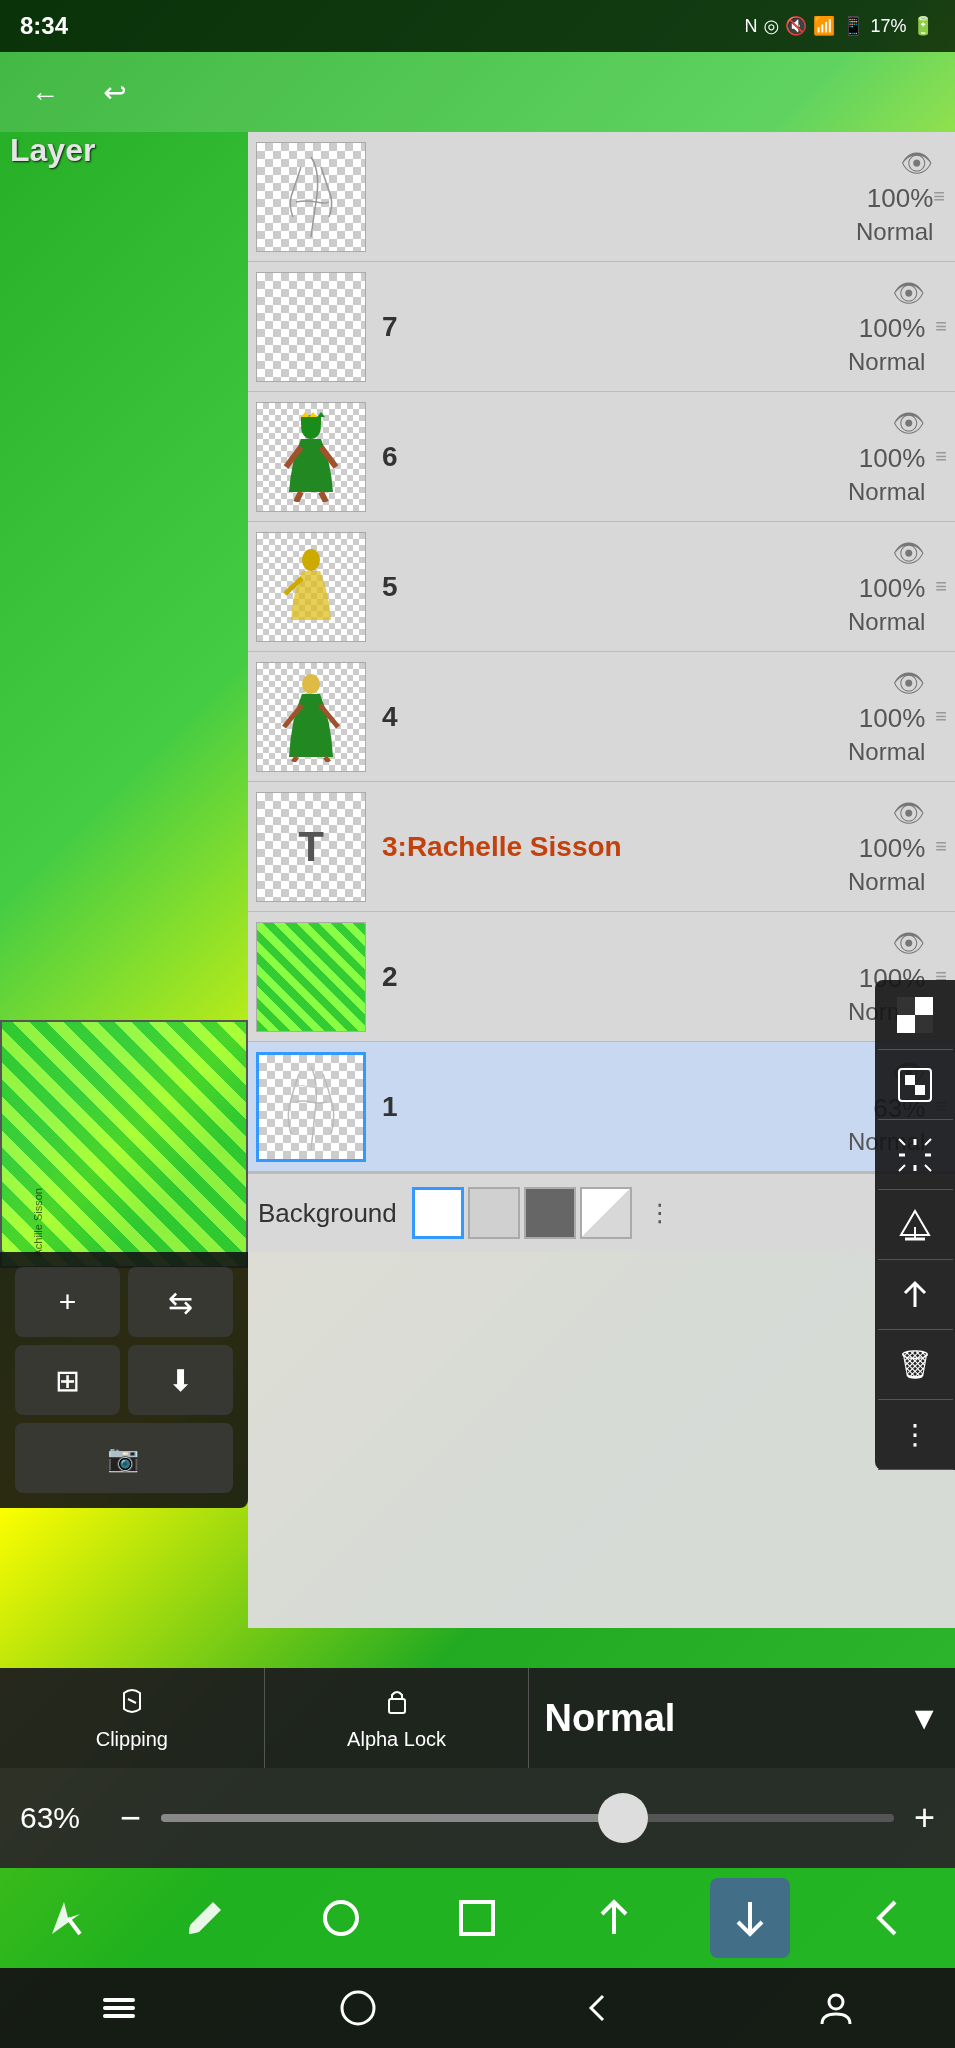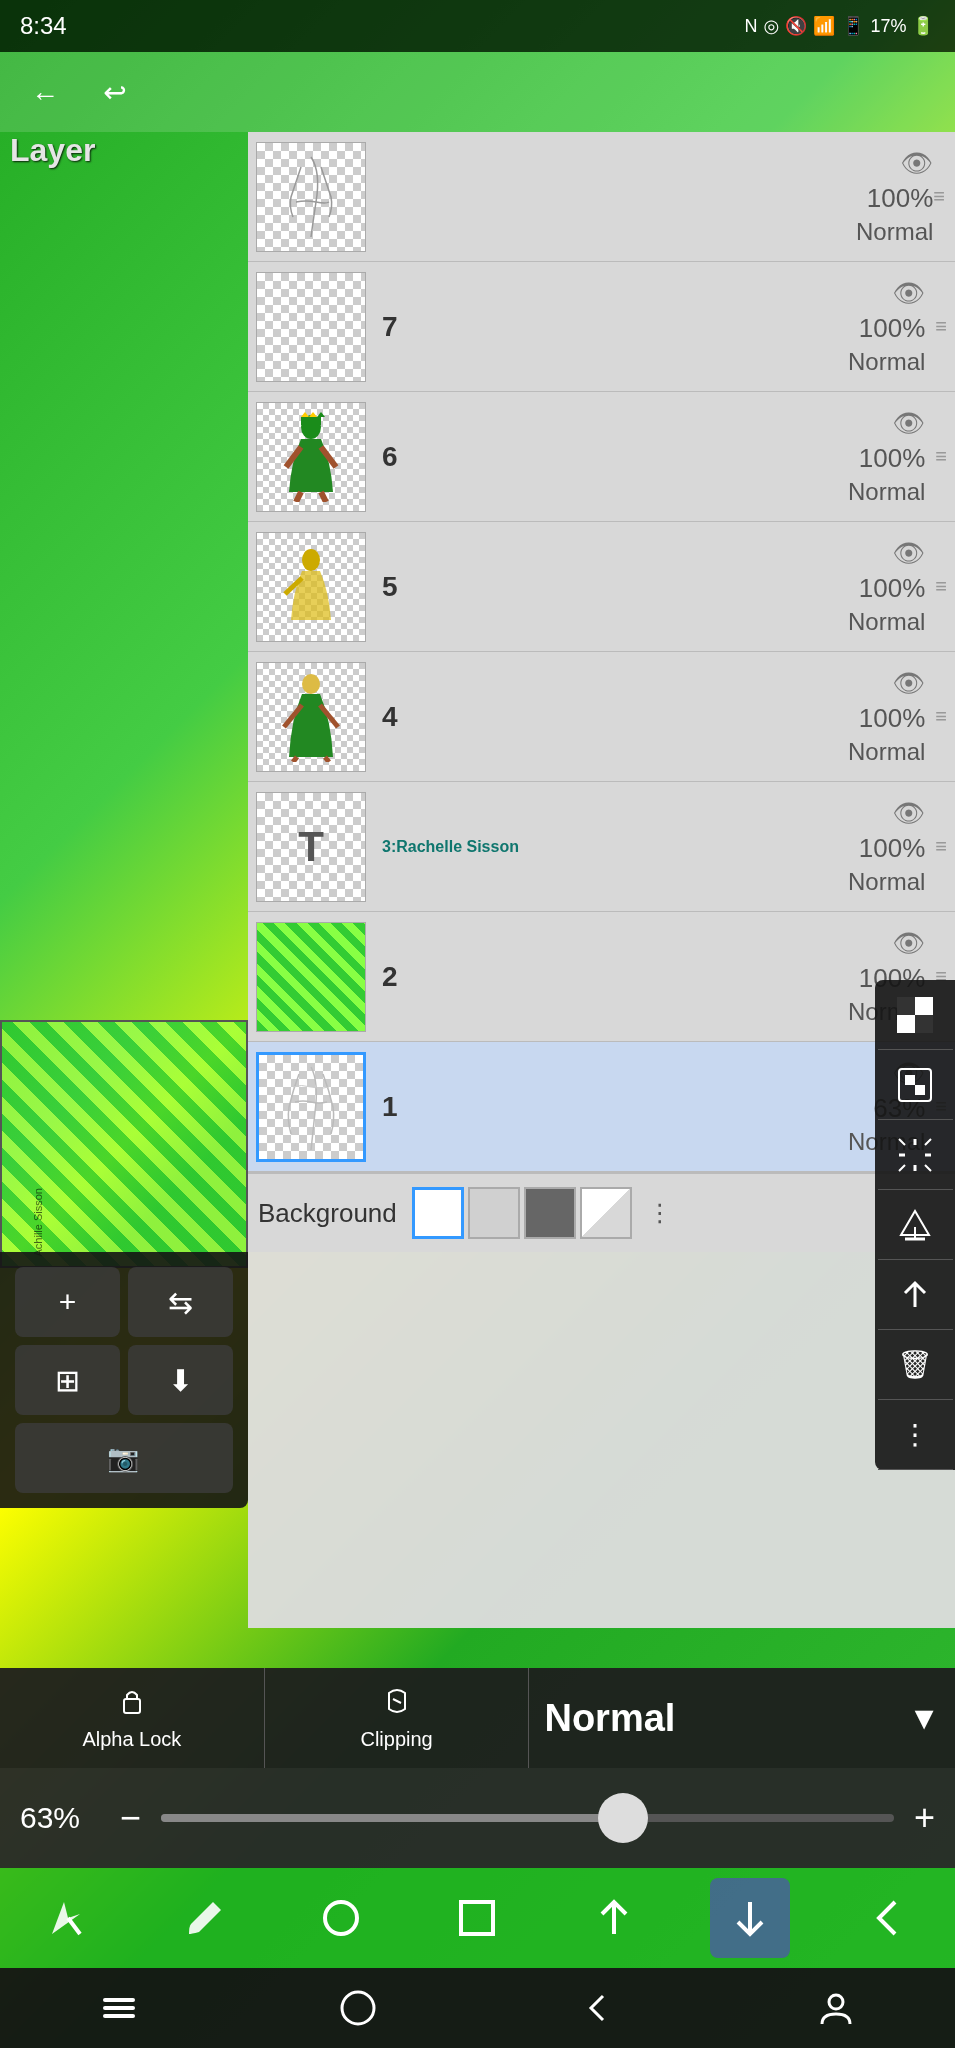--- a/index.html
+++ b/index.html
@@ -21,21 +21,21 @@
       background: rgba(0,0,0,0.7);
       display: flex;
       align-items: center;
       justify-content: space-between;
       padding: 0 20px;
       z-index: 100;
     }
     .status-time {
       color: white;
       font-size: 24px;
-      font-weight: normal;
+      font-weight: bold;
     }
     .status-icons {
       display: flex;
       align-items: center;
       gap: 6px;
       color: white;
       font-size: 18px;
     }
     .battery-text {
       font-size: 18px;
@@ -587,21 +587,21 @@
     <div style="padding-right:8px;">
       <div style="color:#999;font-size:20px;">≡</div>
     </div>
   </div>
 
   <div class="layer-row">
     <div class="layer-thumbnail checker" style="display:flex;align-items:center;justify-content:center;">
       <span class="text-layer-T">T</span>
     </div>
     <div style="display:flex;flex-direction:column;justify-content:center;flex:1;padding-left:8px;">
-      <div style="font-size:16px;font-weight:bold;color:#0f766e;">3:Rachelle Sisson</div>
+      <div style="font-size:28px;font-weight:bold;color:#c2410c;">3:Rachelle Sisson</div>
     </div>
     <div style="display:flex;flex-direction:column;align-items:flex-end;padding-right:10px;gap:4px;">
       <div class="eye-icon">👁</div>
       <div style="font-size:26px;color:#555;">100%</div>
       <div style="font-size:24px;color:#555;">Normal</div>
     </div>
     <div style="padding-right:8px;">
       <div style="color:#999;font-size:20px;">≡</div>
     </div>
   </div>
@@ -693,34 +693,34 @@
     </svg>
   </div>
   <div class="right-tool-btn">🗑</div>
   <div class="right-tool-btn">⋮</div>
 </div>
 
 <div class="blend-bar">
   <div class="blend-btn">
     <span class="blend-btn-icon">
       <svg width="32" height="32" viewBox="0 0 32 32">
+        <path d="M8 8 Q16 2 24 8 L24 24 Q16 30 8 24 Z" fill="none" stroke="white" stroke-width="2"></path>
+        <path d="M12 14 L20 18" stroke="white" stroke-width="2"></path>
+      </svg>
+    </span>
+    <span>Clipping</span>
+  </div>
+  <div class="blend-btn">
+    <span class="blend-btn-icon">
+      <svg width="32" height="32" viewBox="0 0 32 32">
         <rect x="8" y="14" width="16" height="14" rx="2" fill="none" stroke="white" stroke-width="2"></rect>
         <path d="M11 14 L11 10 Q16 4 21 10 L21 14" fill="none" stroke="white" stroke-width="2"></path>
       </svg>
     </span>
     <span>Alpha Lock</span>
-  </div>
-  <div class="blend-btn">
-    <span class="blend-btn-icon">
-      <svg width="32" height="32" viewBox="0 0 32 32">
-        <path d="M8 8 Q16 2 24 8 L24 24 Q16 30 8 24 Z" fill="none" stroke="white" stroke-width="2"></path>
-        <path d="M12 14 L20 18" stroke="white" stroke-width="2"></path>
-      </svg>
-    </span>
-    <span>Clipping</span>
   </div>
   <div class="blend-selector">
     <span class="blend-mode-text">Normal</span>
     <span class="blend-arrow">▼</span>
   </div>
 </div>
 
 <div class="opacity-bar">
   <span class="opacity-value">63%</span>
   <span class="opacity-minus">−</span>

